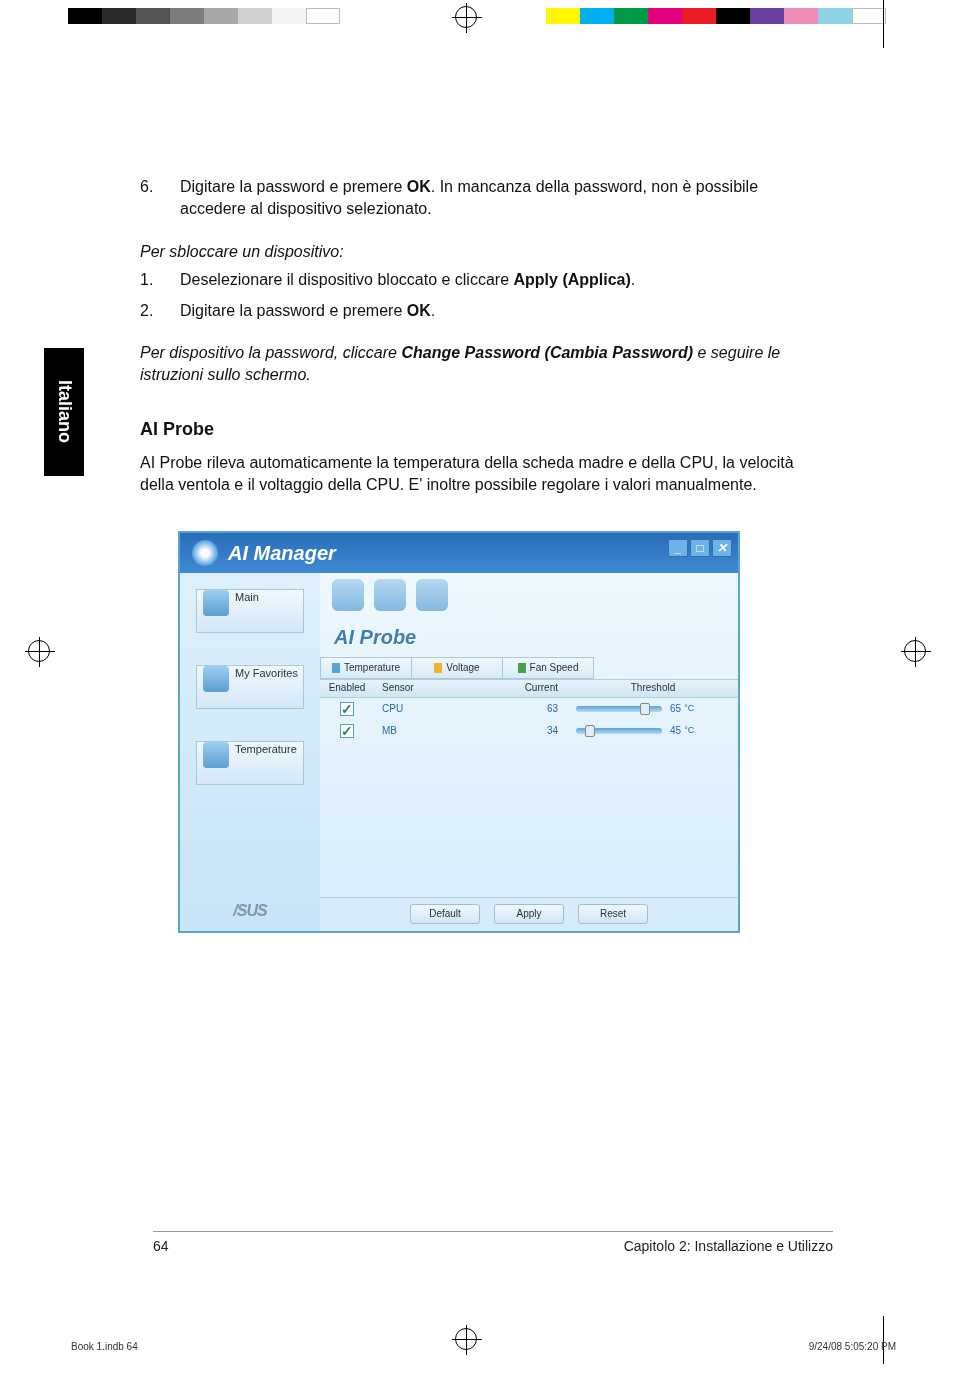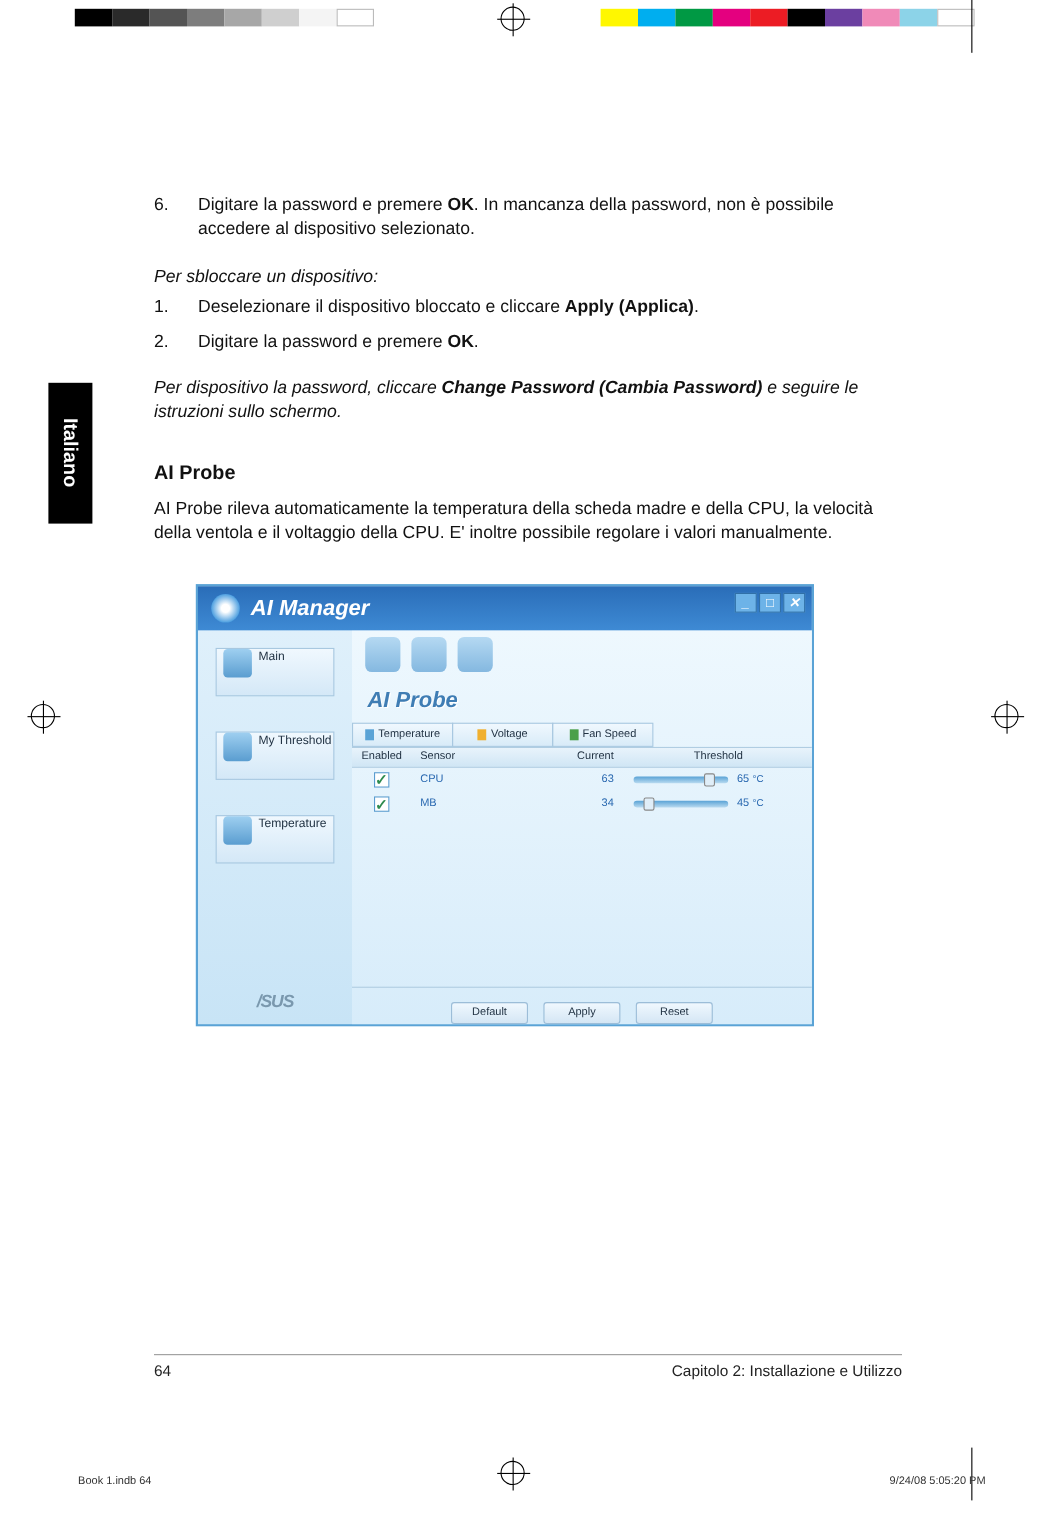--- a/index.html
+++ b/index.html
@@ -52,23 +52,23 @@
 .col-sensor{width:110px; padding-left:8px;}
 .col-current{width:84px; text-align:right; padding-right:10px;}
 .col-threshold{flex:1; text-align:center;}
 .data-row { display:flex; font-size:10px; color:#2968b0; height:22px; align-items:center; }
 .data-row .chk { width:14px; height:14px; border:1px solid #5a9dd0; margin:0 auto; position:relative; background:#fff; }
 .data-row .chk::after { content:'✓'; color:#2e8b4f; position:absolute; top:-3px; left:0; font-size:14px; font-weight:bold; }
 .slider { width:86px; height:6px; background:linear-gradient(#5aa3d6,#b8daf0); border-radius:3px; position:relative; margin:0 8px; }
 .slider .thumb { position:absolute; top:-3px; width:10px; height:12px; background:#e0eef8; border:1px solid #888; border-radius:2px; }
 .thresh-val { font-size:10px; color:#2968b0; }
 .unit { font-size:9px; color:#2968b0; margin-left:3px; }
-.btn-row { height:34px; display:flex; align-items:flex-end; justify-content:center; gap:14px; border-top:1px solid #b0cde2; }
+.btn-row { height:34px; display:flex; align-items:center; justify-content:center; gap:14px; border-top:1px solid #b0cde2; }
 .btn-row .abtn { width:70px; height:20px; background:linear-gradient(#f0f8fe,#d4e6f4); border:1px solid #9cbdd8; border-radius:3px; font-size:10px; color:#234; display:flex; align-items:center; justify-content:center; }
-.footer { position:absolute; bottom:138px; left:140px; width:680px; border-top:1px solid #999; padding-top:6px; display:flex; justify-content:space-between; font-size:14px; color:#222; }
+.footer { position:absolute; bottom:138px; left:153px; width:680px; border-top:1px solid #999; padding-top:6px; display:flex; justify-content:space-between; font-size:14px; color:#222; }
 .meta-footer { position:absolute; bottom:40px; left:71px; right:58px; display:flex; justify-content:space-between; font-size:10px; color:#333; }
 .vbar { position:absolute; top:0; right:70px; width:1px; height:48px; background:#000; }
 .vbar2 { position:absolute; bottom:28px; right:70px; width:1px; height:48px; background:#000; }
 </style>
 </head>
 <body>
 
 <div class="color-bar">
   <div class="left-group" id="left-swatches">
       <div class="swatch" style="background: rgb(0, 0, 0); border: none;"></div>
@@ -143,21 +143,21 @@
       </div>
     </div>
     <div class="app-body">
       <div class="sidebar">
         <div class="side-btn">
             <div class="icon"></div>
             <span>Main</span>
           </div>
         <div class="side-btn">
             <div class="icon"></div>
-            <span>My Threshold</span>
+            <span>My Favorites</span>
           </div>
         <div class="side-btn">
             <div class="icon"></div>
             <span>Temperature</span>
           </div>
         <div style="height:90px;"></div>
         <div class="asus-logo">/SUS</div>
       </div>
       <div class="main-area">
         <div class="tool-row">

